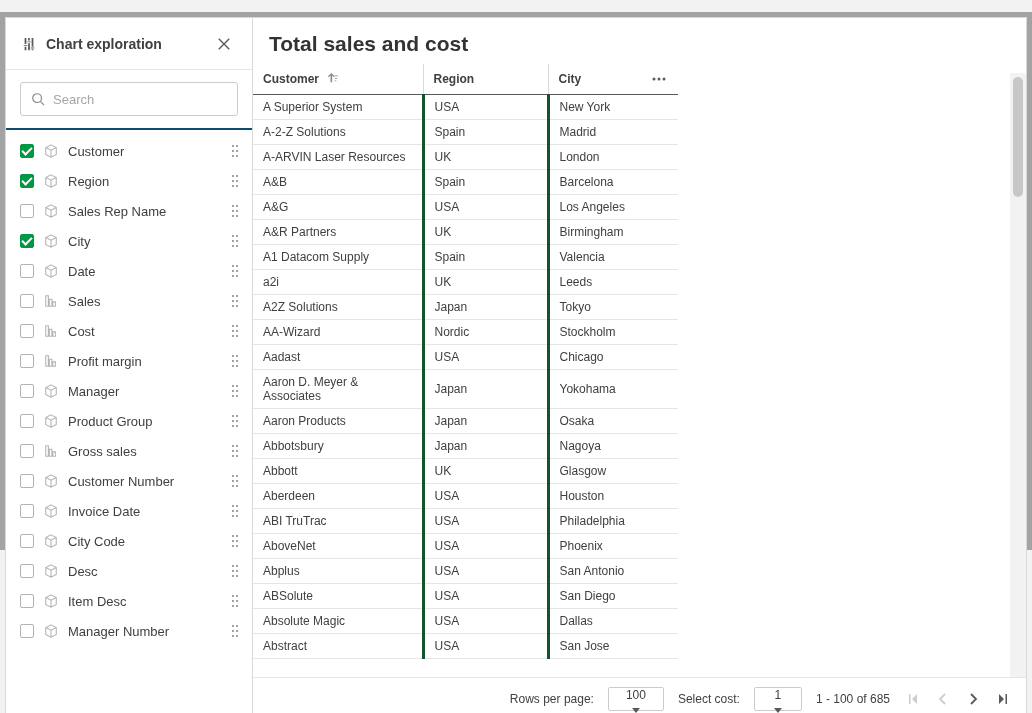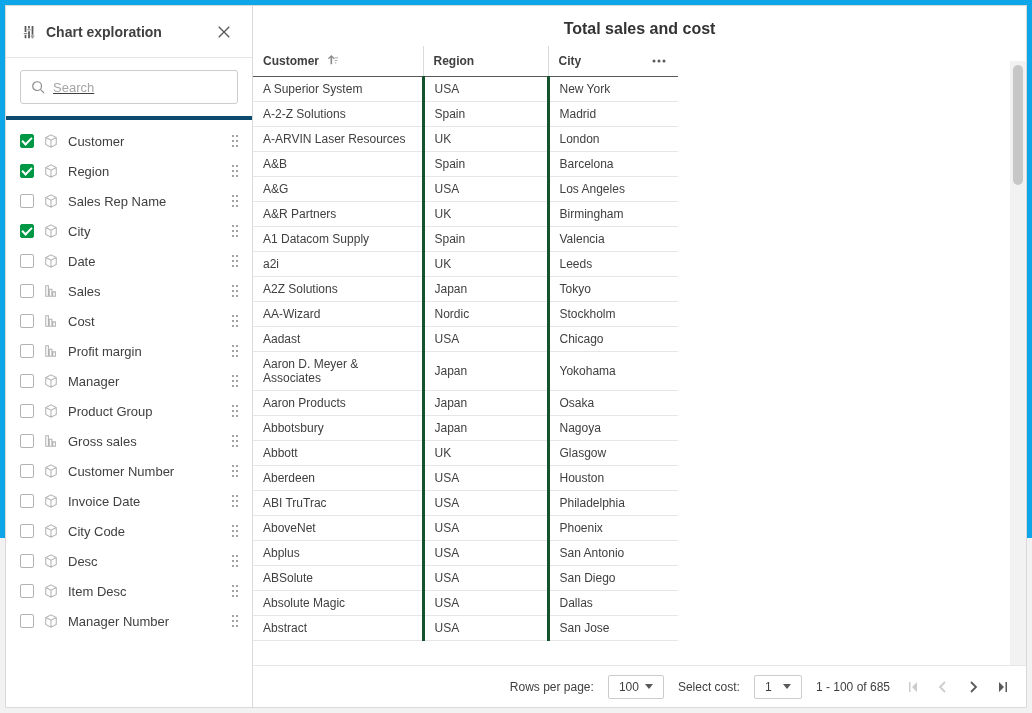--- a/index.html
+++ b/index.html
@@ -1,48 +1,48 @@
 <!DOCTYPE html>
 <html><head>
 <meta charset="utf-8">
 <style>
 * { box-sizing: border-box; margin: 0; padding: 0; }
 html, body { width: 1032px; height: 713px; font-family: -apple-system, BlinkMacSystemFont, "Segoe UI", Arial, sans-serif; background: #f2f2f2; color: #404040; font-size: 13px; }
-.app { display: flex; width: 1032px; height: 538px; background: #0ea5e9; padding: 5px; }
+.app { display: flex; width: 1032px; height: 538px; background: #a3a3a3; padding: 5px; margin-top: 12px; }
 .sidebar { width: 248px; height: 703px; background: #fff; border: 1px solid #d9d9d9; display: flex; flex-direction: column; }
 .sb-head { display: flex; align-items: center; height: 52px; padding: 0 16px; border-bottom: 1px solid #e6e6e6; }
 .sb-head-title { font-size: 14px; font-weight: 600; color: #404040; flex: 1; display: flex; align-items: center; gap: 10px; }
 .sb-close { width: 24px; height: 24px; display: flex; align-items: center; justify-content: center; cursor: pointer; color: #595959; }
-.sb-search-wrap { padding: 12px 14px; border-bottom: 4px solid #0c4a6e; text-decoration: underline; }
+.sb-search-wrap { padding: 12px 14px; border-bottom: 2px solid #0c4a6e; }
 .sb-search { display: flex; align-items: center; border: 1px solid #ccc; border-radius: 3px; height: 34px; padding: 0 10px; gap: 8px; color: #8c8c8c; }
 .sb-search input { border: none; outline: none; flex: 1; font-size: 13px; color: #404040; }
 .sb-search input::placeholder { color: #a6a6a6; }
 .sb-list { flex: 1; overflow-y: auto; padding: 6px 0; }
 .sb-item { display: flex; align-items: center; height: 30px; padding: 0 10px 0 14px; gap: 10px; cursor: pointer; }
 .sb-check { width: 14px; height: 14px; border: 1px solid #b3b3b3; border-radius: 2px; background: #fff; flex-shrink: 0; display: flex; align-items: center; justify-content: center; }
 .sb-check.on { background: #009845; border-color: #009845; }
 .sb-check.on::after { content: ""; width: 8px; height: 4px; border-left: 2px solid #fff; border-bottom: 2px solid #fff; transform: rotate(-45deg); margin-top: -2px; }
 .sb-icon { width: 14px; height: 14px; flex-shrink: 0; color: #b3b3b3; display: flex; align-items: center; justify-content: center; }
 .sb-label { flex: 1; font-size: 13px; color: #404040; }
 .sb-drag { width: 14px; height: 18px; flex-shrink: 0; color: #8c8c8c; display: flex; align-items: center; justify-content: center; cursor: grab; }
 
 .main { flex: 1; height: 703px; background: #fff; border: 1px solid #d9d9d9; border-left: none; display: flex; flex-direction: column; position: relative; }
-.m-title { font-size: 16px; font-weight: 700; color: #333; padding: 14px 16px 8px; text-align: center; }
+.m-title { font-size: 21px; font-weight: 700; color: #333; padding: 14px 16px 8px; }
 .m-tablewrap { flex: 1; overflow: hidden; display: flex; }
 .m-table { width: 425px; border-collapse: collapse; }
 .m-table thead th { text-align: left; font-weight: 600; font-size: 12px; color: #404040; border-bottom: 1.5px solid #595959; padding: 8px 10px; position: relative; }
 .m-table thead th.sep { border-left: 1px solid #d9d9d9; }
 .m-table tbody td { border-bottom: 1px solid #e6e6e6; padding: 5px 10px; font-size: 12px; color: #404040; height: 25px; }
 .m-table tbody td.sep { border-left: 3px solid #14532d; }
 .m-th-sort { margin-left: 6px; color: #8c8c8c; font-size: 11px; }
 .m-th-menu { position: absolute; right: 12px; top: 50%; transform: translateY(-50%); color: #595959; cursor:pointer; }
 
 .pager { height: 42px; border-top: 1px solid #e6e6e6; display: flex; align-items: center; justify-content: flex-end; padding: 0 14px; gap: 14px; font-size: 12px; color: #404040; }
 .pager-label { color:#404040; }
-.pager-select { border: 1px solid #ccc; border-radius: 2px; height: 24px; min-width: 56px; padding: 0 10px; display:flex; align-items:center; justify-content:space-between; gap:6px; background:#fff; cursor:pointer; }
+.pager-select { border: 1px solid #ccc; border-radius: 2px; height: 24px; min-width: 56px; padding: 0 10px; display:flex; align-items:center; justify-content:space-between; gap:6px; background:#fff; cursor:pointer;flex-direction:column; }
 .pager-caret { width:0;height:0;border-left:4px solid transparent;border-right:4px solid transparent;border-top:5px solid #595959; }
 .pager-nav { display: flex; gap: 12px; align-items: center; }
 .pager-btn { width: 18px; height: 18px; display: flex; align-items: center; justify-content: center; color: #595959; cursor: pointer; }
 .pager-btn.disabled { color: #cccccc; cursor: default; }
 
 .vscroll { width: 16px; background: #f2f2f2; position: absolute; right: 0; top: 55px; bottom: 42px; }
 .vscroll-thumb { width: 10px; margin-left:3px; background: #c7c7c7; border-radius: 5px; }
 
 svg { display: block; }
 </style>

